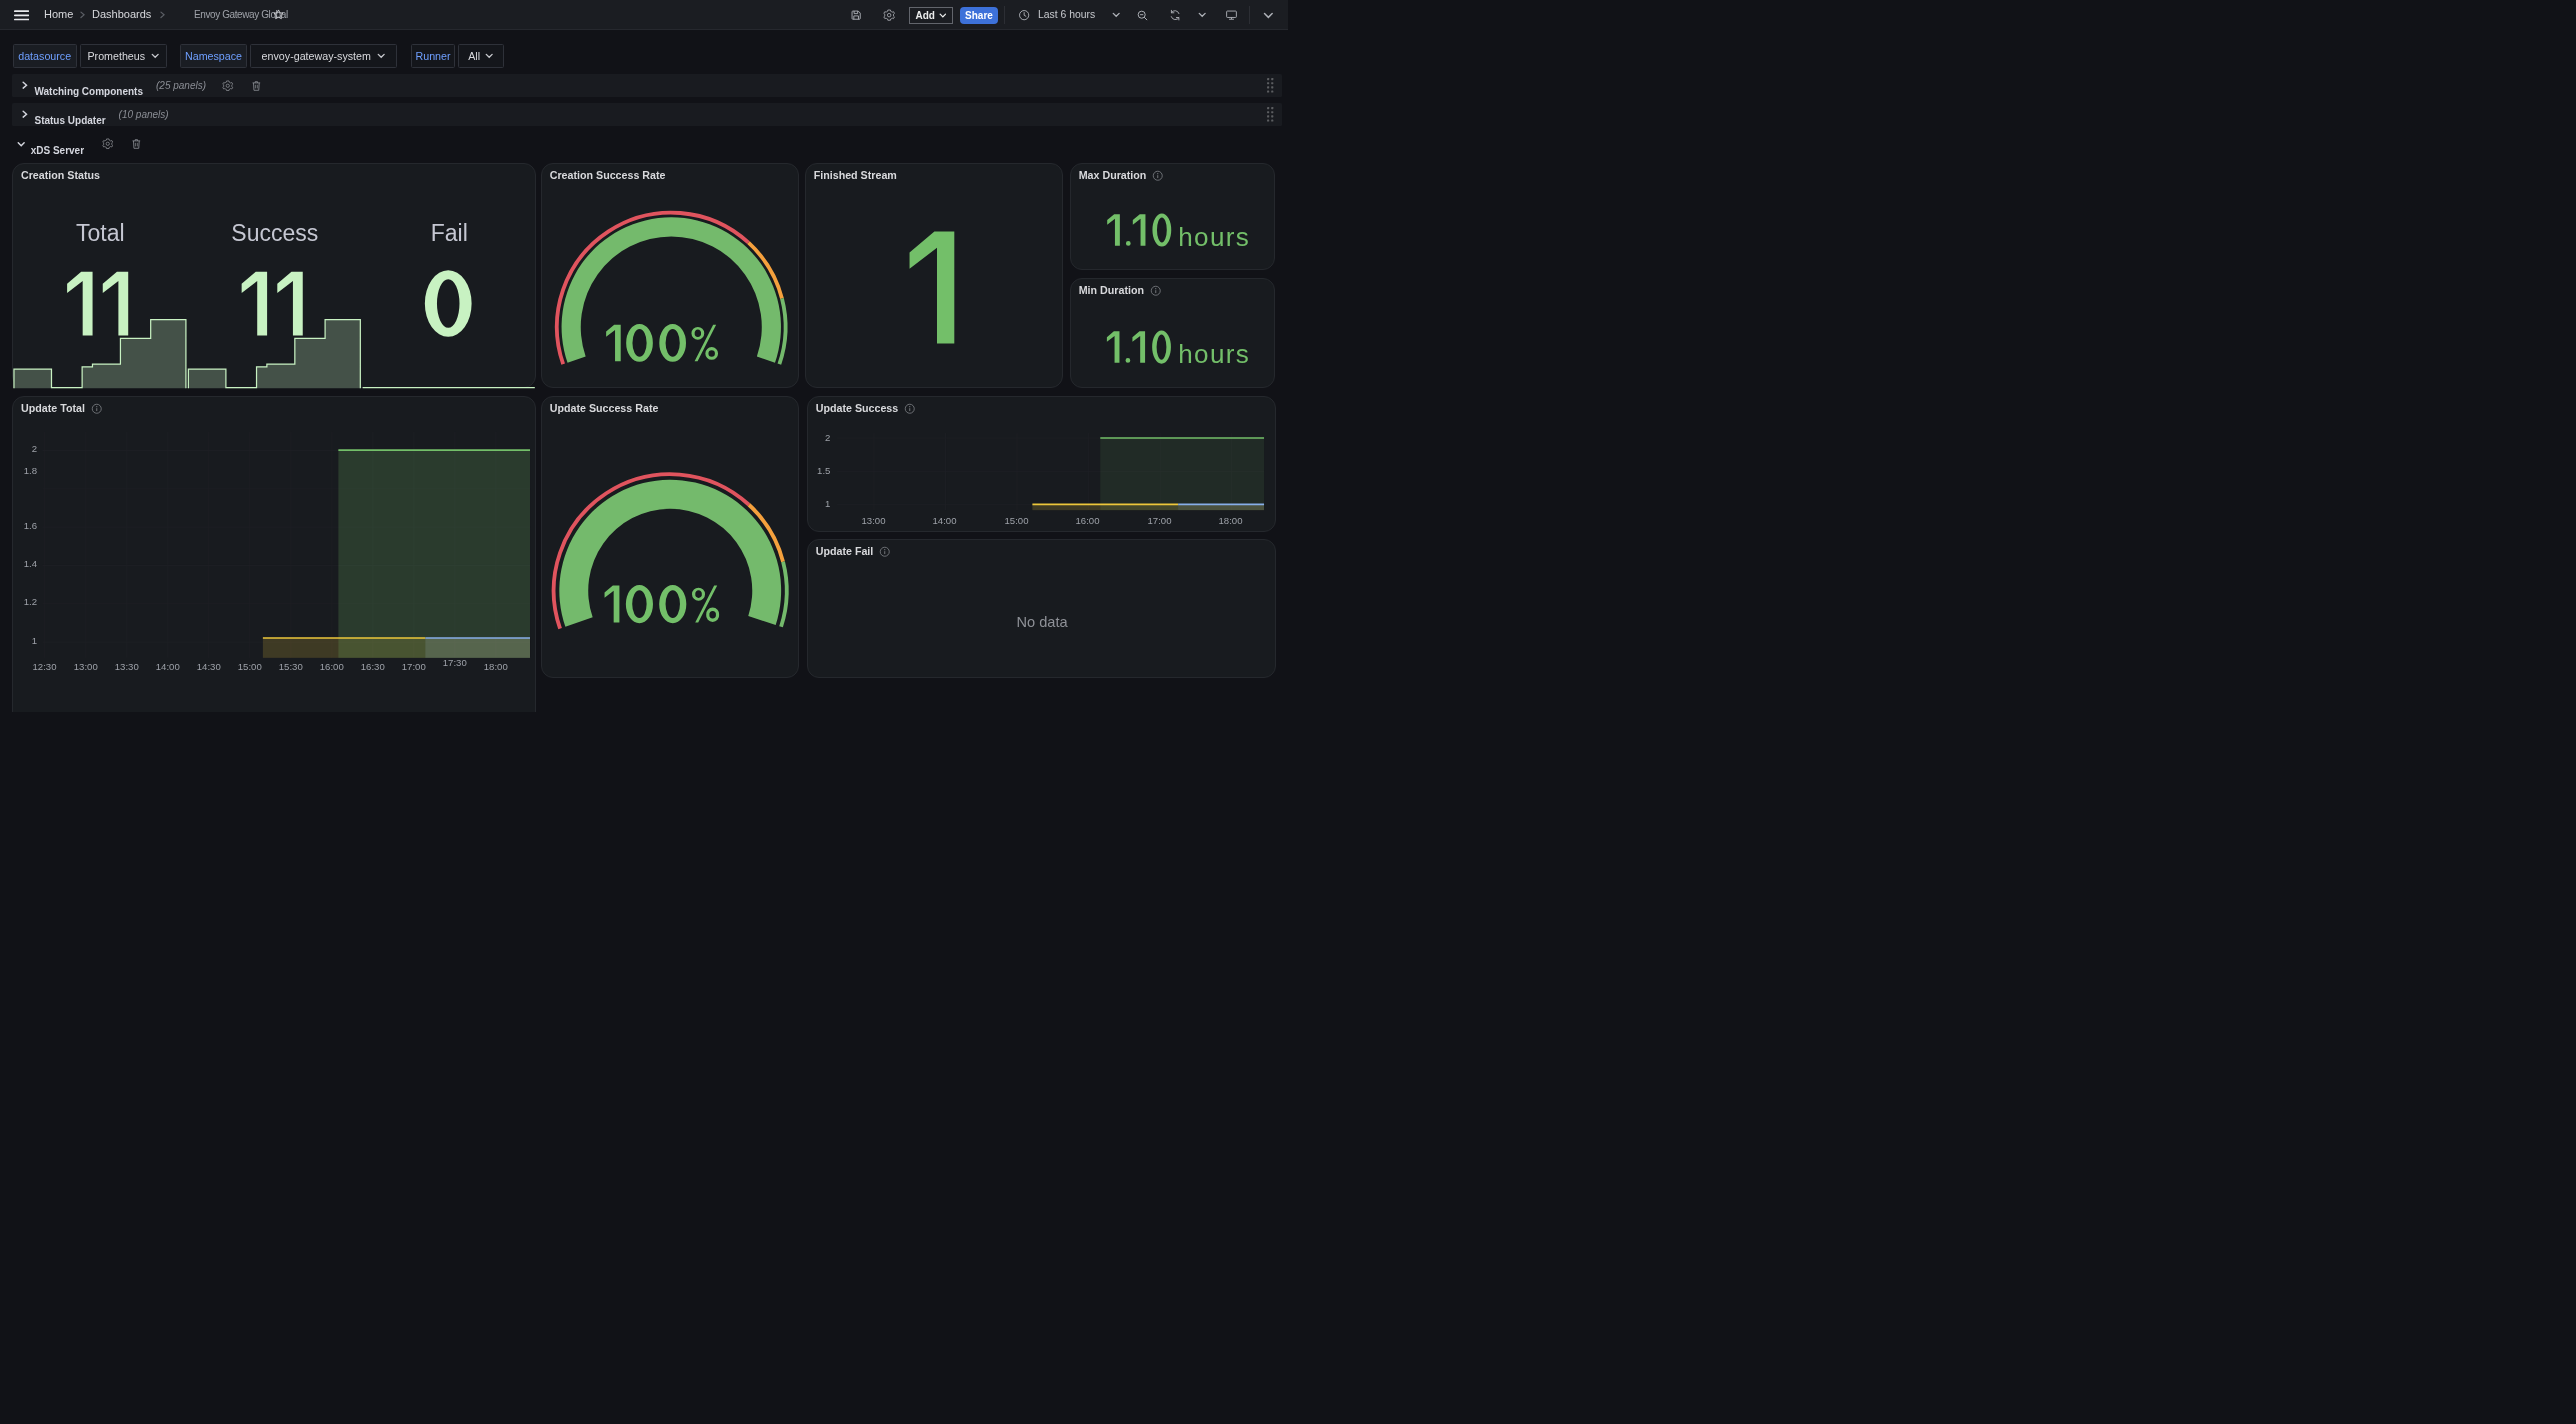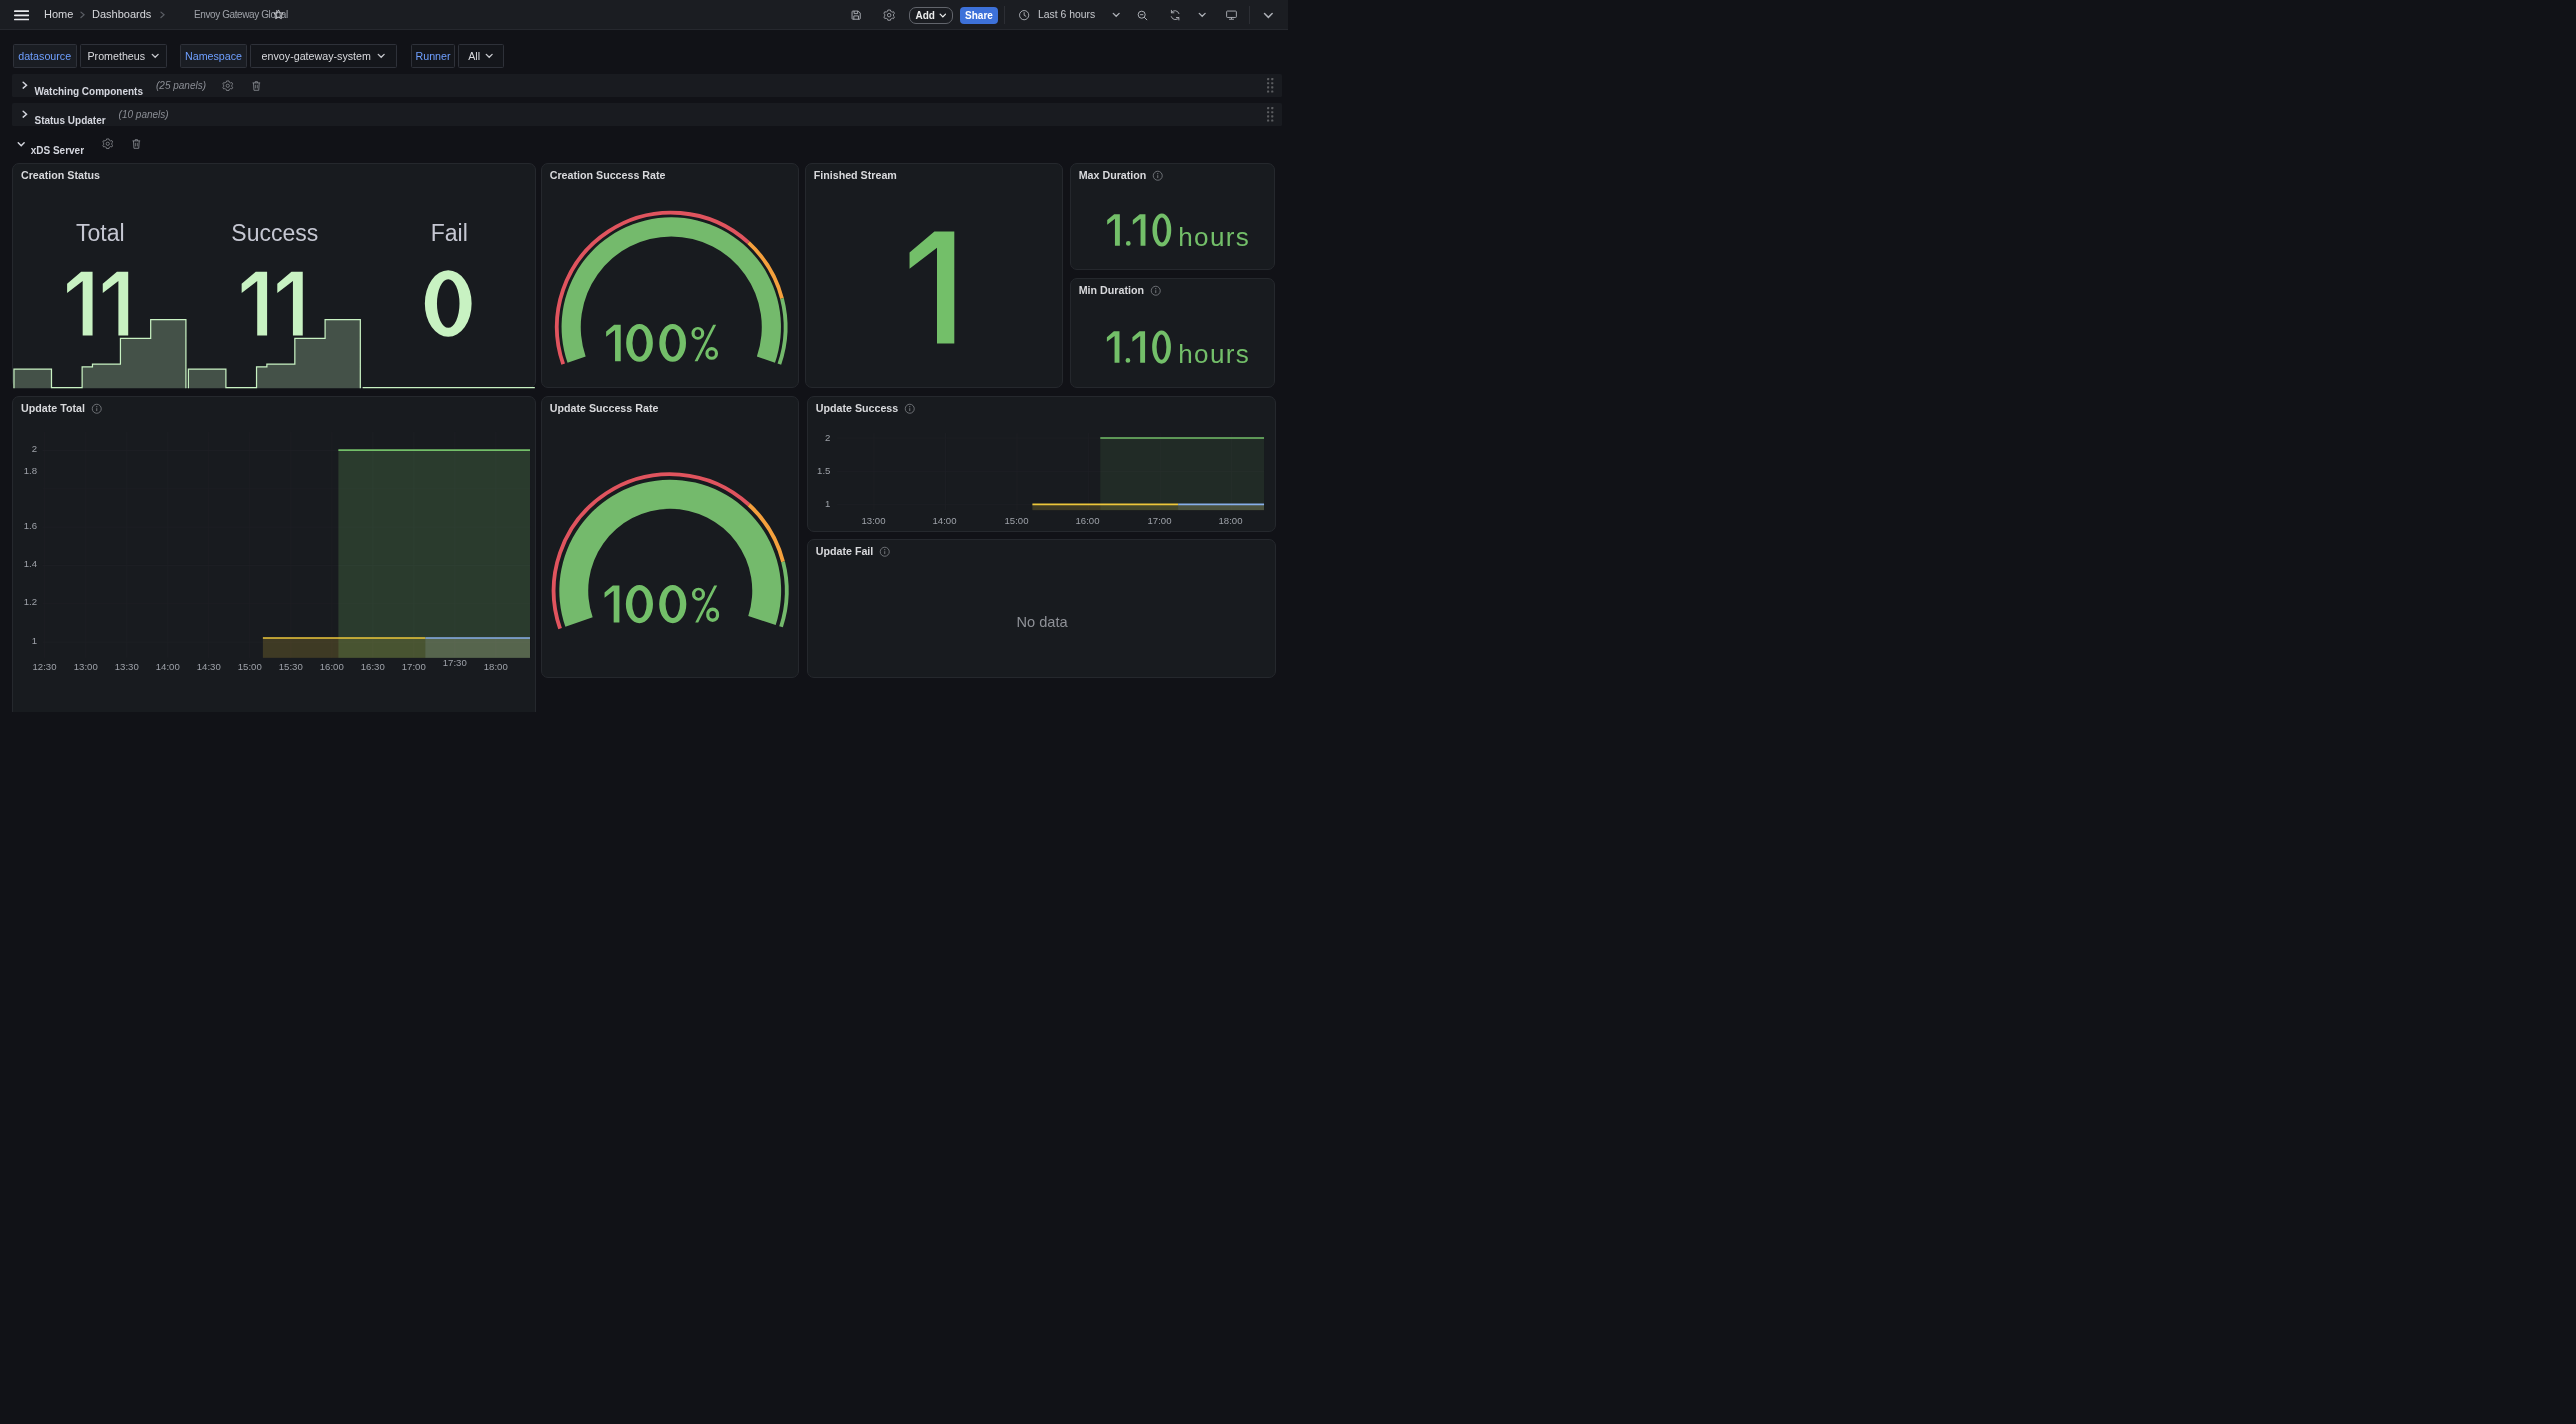--- a/index.html
+++ b/index.html
@@ -17,21 +17,21 @@
 .chip { position:absolute; top:44px; height:24px; border:0.8px solid #2e3139; border-radius:1.5px;
   display:flex; align-items:center; justify-content:center; font-size:10.7px; }
 .chip.lab { background:#1a1d23; color:#6e9fff; font-weight:500; }
 .chip.val { background:#14161b; color:#d8d9dd; }
 
 .rowbar { position:absolute; left:12.3px; width:1270px; height:22.6px; background:#191b20; border-radius:1.5px;
   display:flex; align-items:center; }
 .rowtitle { font-size:10px; font-weight:600; color:#d5d7df;margin-top:12px; }
 .rowmeta { font-size:10px; font-style:italic; color:#8a8d94; }
 
-.panel { position:absolute; background:#181b1f; border:0.8px solid #25282d; border-radius:7px; }
+.panel { position:absolute; background:#181b1f; border:0.8px solid #25282d; border-radius:12px; }
 .ptitle { position:absolute; left:7.7px; top:5.4px; display:flex; align-items:center; gap:6.1px;
   font-size:10.7px; font-weight:600; color:#d8d9dc; }
 .statlab { position:absolute; text-align:center; font-size:23px; color:#c5c7d2; }
 .axis { position:absolute; font-size:9.6px; color:#9da1a8; }
 .axis.r { text-align:right; }
 .axis.c { text-align:center; }
 .nodata { position:absolute; font-size:14.6px; color:#8e9197; }
 </style>
 </head>
 <body>
@@ -58,21 +58,21 @@
         <path d="M12 3.6l2.6 5.3 5.9.9-4.2 4.1 1 5.8-5.3-2.8-5.3 2.8 1-5.8-4.2-4.1 5.9-.9z" fill="none" stroke="#d8d9dd" stroke-width="1.7" stroke-linejoin="round"></path>
       </svg>
 
   <svg class="ic abs" style="left:850px;top:9.2px" width="12.3" height="12.3" viewBox="0 0 24 24">
         <path d="M4 5.5C4 4.7 4.7 4 5.5 4H16l4 4v10.5c0 .8-.7 1.5-1.5 1.5h-13C4.7 20 4 19.3 4 18.5z" fill="none" stroke="#aeb1b7" stroke-width="1.8"></path>
         <path d="M8 4v5h7V4M7.5 20v-6.5h9V20" fill="none" stroke="#aeb1b7" stroke-width="1.8"></path>
       </svg>
   <svg class="ic abs" style="left:883px;top:9.2px" width="12.3" height="12.3" viewBox="0 0 24 24">
         <path d="M12 8.6a3.4 3.4 0 1 0 0 6.8 3.4 3.4 0 0 0 0-6.8zm8.6 3.4c0-.6-.1-1.2-.2-1.8l2-1.6-2-3.4-2.4 1a8 8 0 0 0-3-1.7L14.6 2H9.4L9 4.5a8 8 0 0 0-3 1.7l-2.4-1-2 3.4 2 1.6a8 8 0 0 0 0 3.6l-2 1.6 2 3.4 2.4-1a8 8 0 0 0 3 1.7l.4 2.5h5.2l.4-2.5a8 8 0 0 0 3-1.7l2.4 1 2-3.4-2-1.6c.1-.6.2-1.2.2-1.8z" fill="none" stroke="#aeb1b7" stroke-width="1.6"></path>
       </svg>
-  <div class="abs" style="left:909px;top:7px;width:44px;height:17px;border:0.8px solid #62656c;border-radius:7px;display:flex;align-items:center;justify-content:center;gap:3.8px">
+  <div class="abs" style="left:909px;top:7px;width:44px;height:17px;border:0.8px solid #62656c;border-radius:0;display:flex;align-items:center;justify-content:center;gap:3.8px">
     <span style="color:#eceded;font-size:10px;font-weight:600">Add</span>
     <svg class="ic" width="7.7" height="5.4" viewBox="0 0 10 7">
           <path d="M1.5 1.5 L5 5 L8.5 1.5" stroke="#eceded" stroke-width="1.7" fill="none" stroke-linecap="round"></path>
         </svg>
   </div>
   <div class="abs" style="left:960px;top:7px;width:38px;height:17px;background:#3d71d9;border-radius:4px;display:flex;align-items:center;justify-content:center">
     <span style="color:#ffffff;font-size:10px;font-weight:600">Share</span>
   </div>
   <div class="abs" style="left:1004px;top:6.1px;width:0.8px;height:17.6px;background:#2c2e34"></div>
   <svg class="ic abs" style="left:1018px;top:9.2px" width="12.3" height="12.3" viewBox="0 0 24 24">

